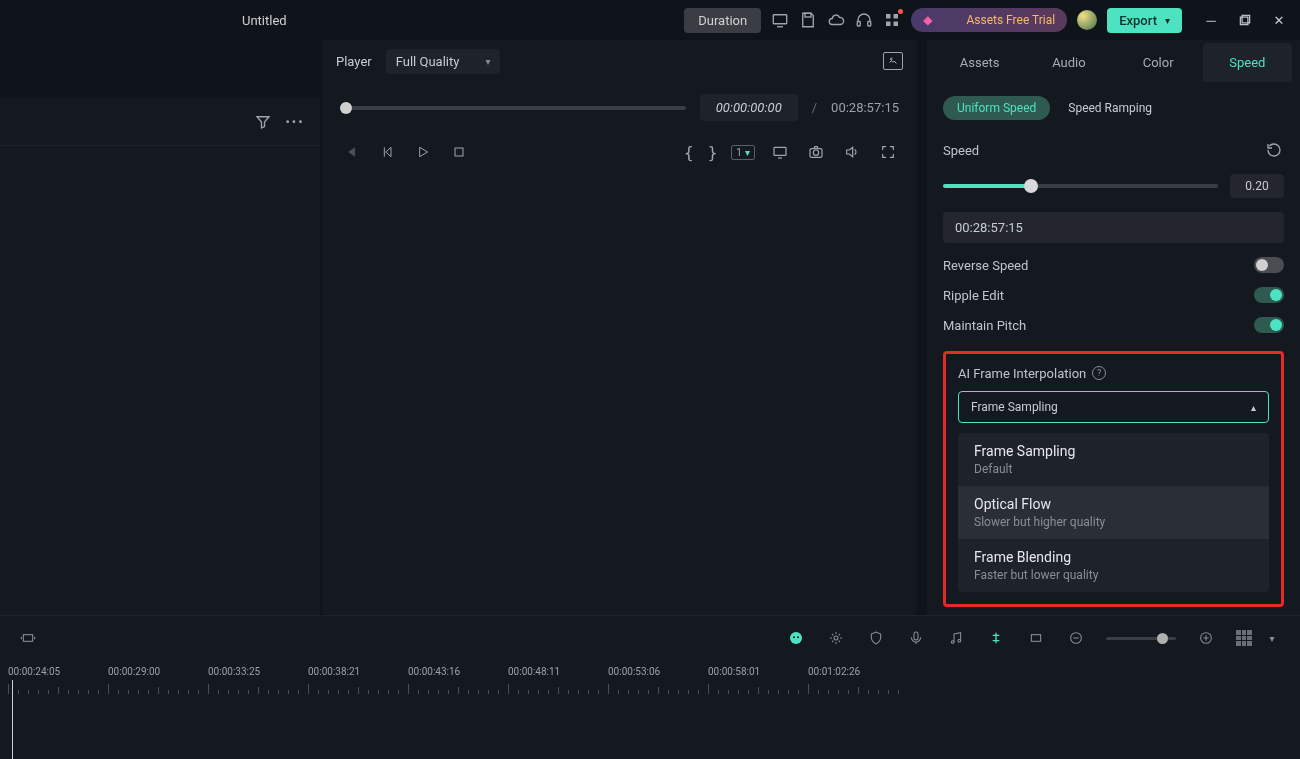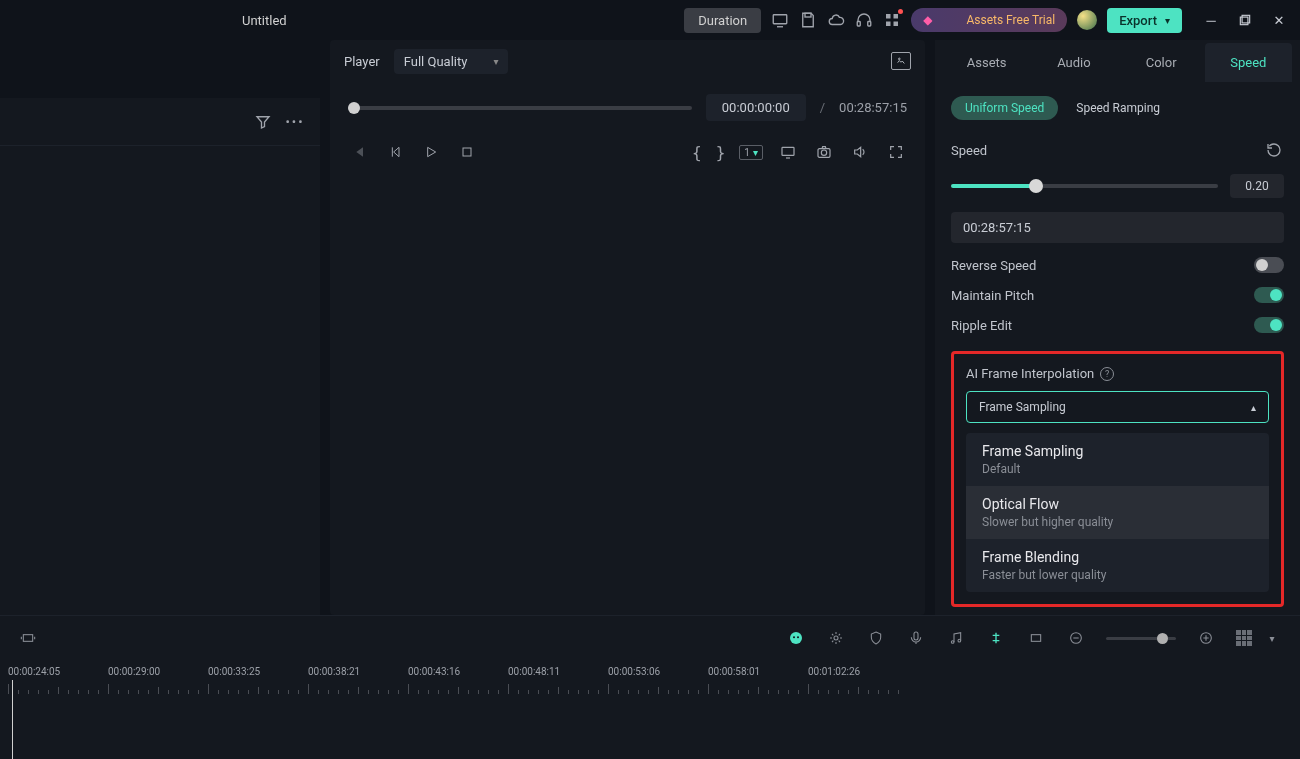--- a/index.html
+++ b/index.html
@@ -19,21 +19,21 @@
 .win-controls { display: flex; gap: 16px; margin-left: 10px; }
 .win-ctrl { width: 18px; height: 18px; display: flex; align-items: center; justify-content: center; color: #c8ccd4; cursor: pointer; }
 
 
 .main { display: flex; height: 575px; }
 .left-panel { width: 320px; background: #14181f; display: flex; flex-direction: column; }
 .left-top { height: 58px; background: #0f131a; }
 .left-bar { height: 48px; display: flex; align-items: center; justify-content: flex-end; padding-right: 16px; gap: 14px; background: #14181f; border-bottom: 1px solid #1d222b; }
 .left-body { flex: 1; background: #14181f; }
 
-.center-panel { width: 595px; margin-left: 10px; background: #14181f; display: flex; flex-direction: column; border-radius: 4px; }
+.center-panel { width: 595px; margin-left: 2px; background: #14181f; display: flex; flex-direction: column; border-radius: 4px; }
 .player-bar { height: 42px; display: flex; align-items: center; padding: 0 14px; gap: 14px; }
 .player-label { color: #c8ccd4; font-size: 13px; }
 .quality-select { display: flex; align-items: center; gap: 26px; background: #1d222b; padding: 5px 10px; border-radius: 4px; cursor: pointer; font-size: 13px; }
 .fq-chevron { font-size: 10px; color: #888; }
 .snap-icon { margin-left: auto; width: 20px; height: 18px; border: 1.5px solid #a0a4ac; border-radius: 2px; display: flex; align-items: center; justify-content: center; cursor: pointer; }
 .snap-icon svg { width: 12px; height: 10px; }
 .preview { height: 400px; background: #0a0a0a; display: flex; align-items: center; justify-content: center; padding: 30px 0; position: relative; }
 .preview-img { width: 560px; height: 330px; background: linear-gradient(165deg, #8b6239 0%, #a37845 12%, #f4eee2 32%, #f8f5ed 50%, #f4ecd8 68%, #b89165 95%); position: relative; border-radius: 2px; overflow: hidden; }
 .media-logo { position: absolute; left: 14px; top: 12px; color: #fff; font-size: 11px; line-height: 1; }
 .media-logo .small { font-size: 8px; font-style: italic; }
@@ -52,21 +52,21 @@
   radial-gradient(circle 3px at 74% 65%, #e3b 98%, transparent),
   radial-gradient(circle 3px at 82% 35%, #fc3 98%, transparent),
   radial-gradient(circle 3px at 90% 55%, #28e 98%, transparent);
   -webkit-mask: radial-gradient(ellipse 50% 50%, transparent 58%, #000 60%); opacity: 0.9; }
 .plate { position: absolute; left: 60px; top: 235px; width: 440px; height: 100px; background: #f6f6f4; border-radius: 50%; z-index: -1; }
 
 
 .scrubber-row { display: flex; align-items: center; padding: 12px 18px; gap: 14px; }
 .scrub-track { flex: 1; height: 4px; background: #3a3d44; border-radius: 2px; position: relative; }
 .scrub-thumb { position: absolute; left: 0; top: -4px; width: 12px; height: 12px; background: #d0d0d0; border-radius: 50%; cursor: pointer; }
-.time-box { background: #1d222b; padding: 6px 16px; border-radius: 4px; font-size: 13px; }
+.time-box { background: #1d222b; padding: 6px 16px; border-radius: 4px; font-size: 13px; font-style: italic; }
 .time-sep { color: #6a6e76; }
 .time-total { color: #9ca0a8; }
 
 .controls-row { display: flex; align-items: center; padding: 8px 18px; gap: 14px; }
 .ctrl-icon { width: 22px; height: 22px; display: flex; align-items: center; justify-content: center; color: #a0a4ac; cursor: pointer; }
 .ctrl-icon svg { width: 16px; height: 16px; }
 .play-tri svg { fill: none; stroke: currentColor; stroke-width: 1.5; }
 .controls-right { margin-left: auto; display: flex; align-items: center; gap: 14px; }
 .brace { font-size: 16px; color: #a0a4ac; font-family: monospace; cursor: pointer; }
 .ie-box { border: 1px solid #5a5e66; border-radius: 2px; padding: 1px 4px; font-size: 10px; color: #a0a4ac; display: flex; gap: 3px; cursor: pointer; }
@@ -89,21 +89,21 @@
 .slider-thumb { position: absolute; left: 32%; top: -5px; width: 14px; height: 14px; background: #d8d8d8; border-radius: 50%; cursor: pointer; margin-left: -7px; }
 .val-box { background: #23262d; padding: 5px 14px; border-radius: 4px; font-size: 12px; min-width: 54px; text-align: center; }
 .duration-box { background: #23262d; padding: 8px 12px; border-radius: 4px; font-size: 13px; color: #c8ccd4; }
 
 .toggle { width: 30px; height: 16px; background: #4a4d54; border-radius: 8px; position: relative; cursor: pointer; }
 .toggle .knob { position: absolute; width: 12px; height: 12px; background: #d0d0d0; border-radius: 50%; top: 2px; left: 2px; }
 .toggle.on { background: #2e5a51; }
 .toggle.on .knob { left: 16px; background: #4de3c2; }
 
 .hl-box { border: 3px solid #e52828; border-radius: 4px; padding: 12px 12px; margin-top: 4px; }
-.hl-title { display: flex; align-items: flex-end; gap: 6px; font-size: 13px; color: #c0c4cc; margin-bottom: 10px; }
+.hl-title { display: flex; align-items: flex-start; gap: 6px; font-size: 13px; color: #c0c4cc; margin-bottom: 10px; }
 .info-circ { width: 14px; height: 14px; border: 1px solid #8a8e96; border-radius: 50%; display: flex; align-items: center; justify-content: center; font-size: 9px; color: #8a8e96; cursor: pointer; }
 .dd-closed { border: 1px solid #4de3c2; border-radius: 4px; padding: 8px 12px; display: flex; align-items: center; justify-content: space-between; font-size: 12px; cursor: pointer; color: #c8ccd4; margin-bottom: 10px; }
 .dd-menu { background: #1d222b; border-radius: 4px; overflow: hidden; }
 .dd-item { padding: 10px 16px; display: flex; flex-direction: column; gap: 3px; cursor: pointer; }
 .dd-item:hover, .dd-item.sel { background: #2a2e36; }
 .dd-item-title { color: #e8e8ec; font-size: 14px; }
 .dd-item-sub { color: #8a8e96; font-size: 12px; }
 
 
 .timeline { height: 144px; background: #14181f; border-top: 1px solid #1d222b; }
@@ -313,27 +313,27 @@
       <div>
         <div class="duration-box">00:28:57:15</div>
       </div>
       <div class="rp-row">
         <div class="lbl">Reverse Speed</div>
         <div class="toggle">
             <div class="knob"></div>
           </div>
       </div>
       <div class="rp-row">
-        <div class="lbl">Maintain Pitch</div>
+        <div class="lbl">Ripple Edit</div>
         <div class="toggle on">
             <div class="knob"></div>
           </div>
       </div>
       <div class="rp-row">
-        <div class="lbl">Ripple Edit</div>
+        <div class="lbl">Maintain Pitch</div>
         <div class="toggle on">
             <div class="knob"></div>
           </div>
       </div>
 
       <div class="hl-box">
         <div class="hl-title">
           <span>AI Frame Interpolation</span>
           <span class="info-circ">?</span>
         </div>

